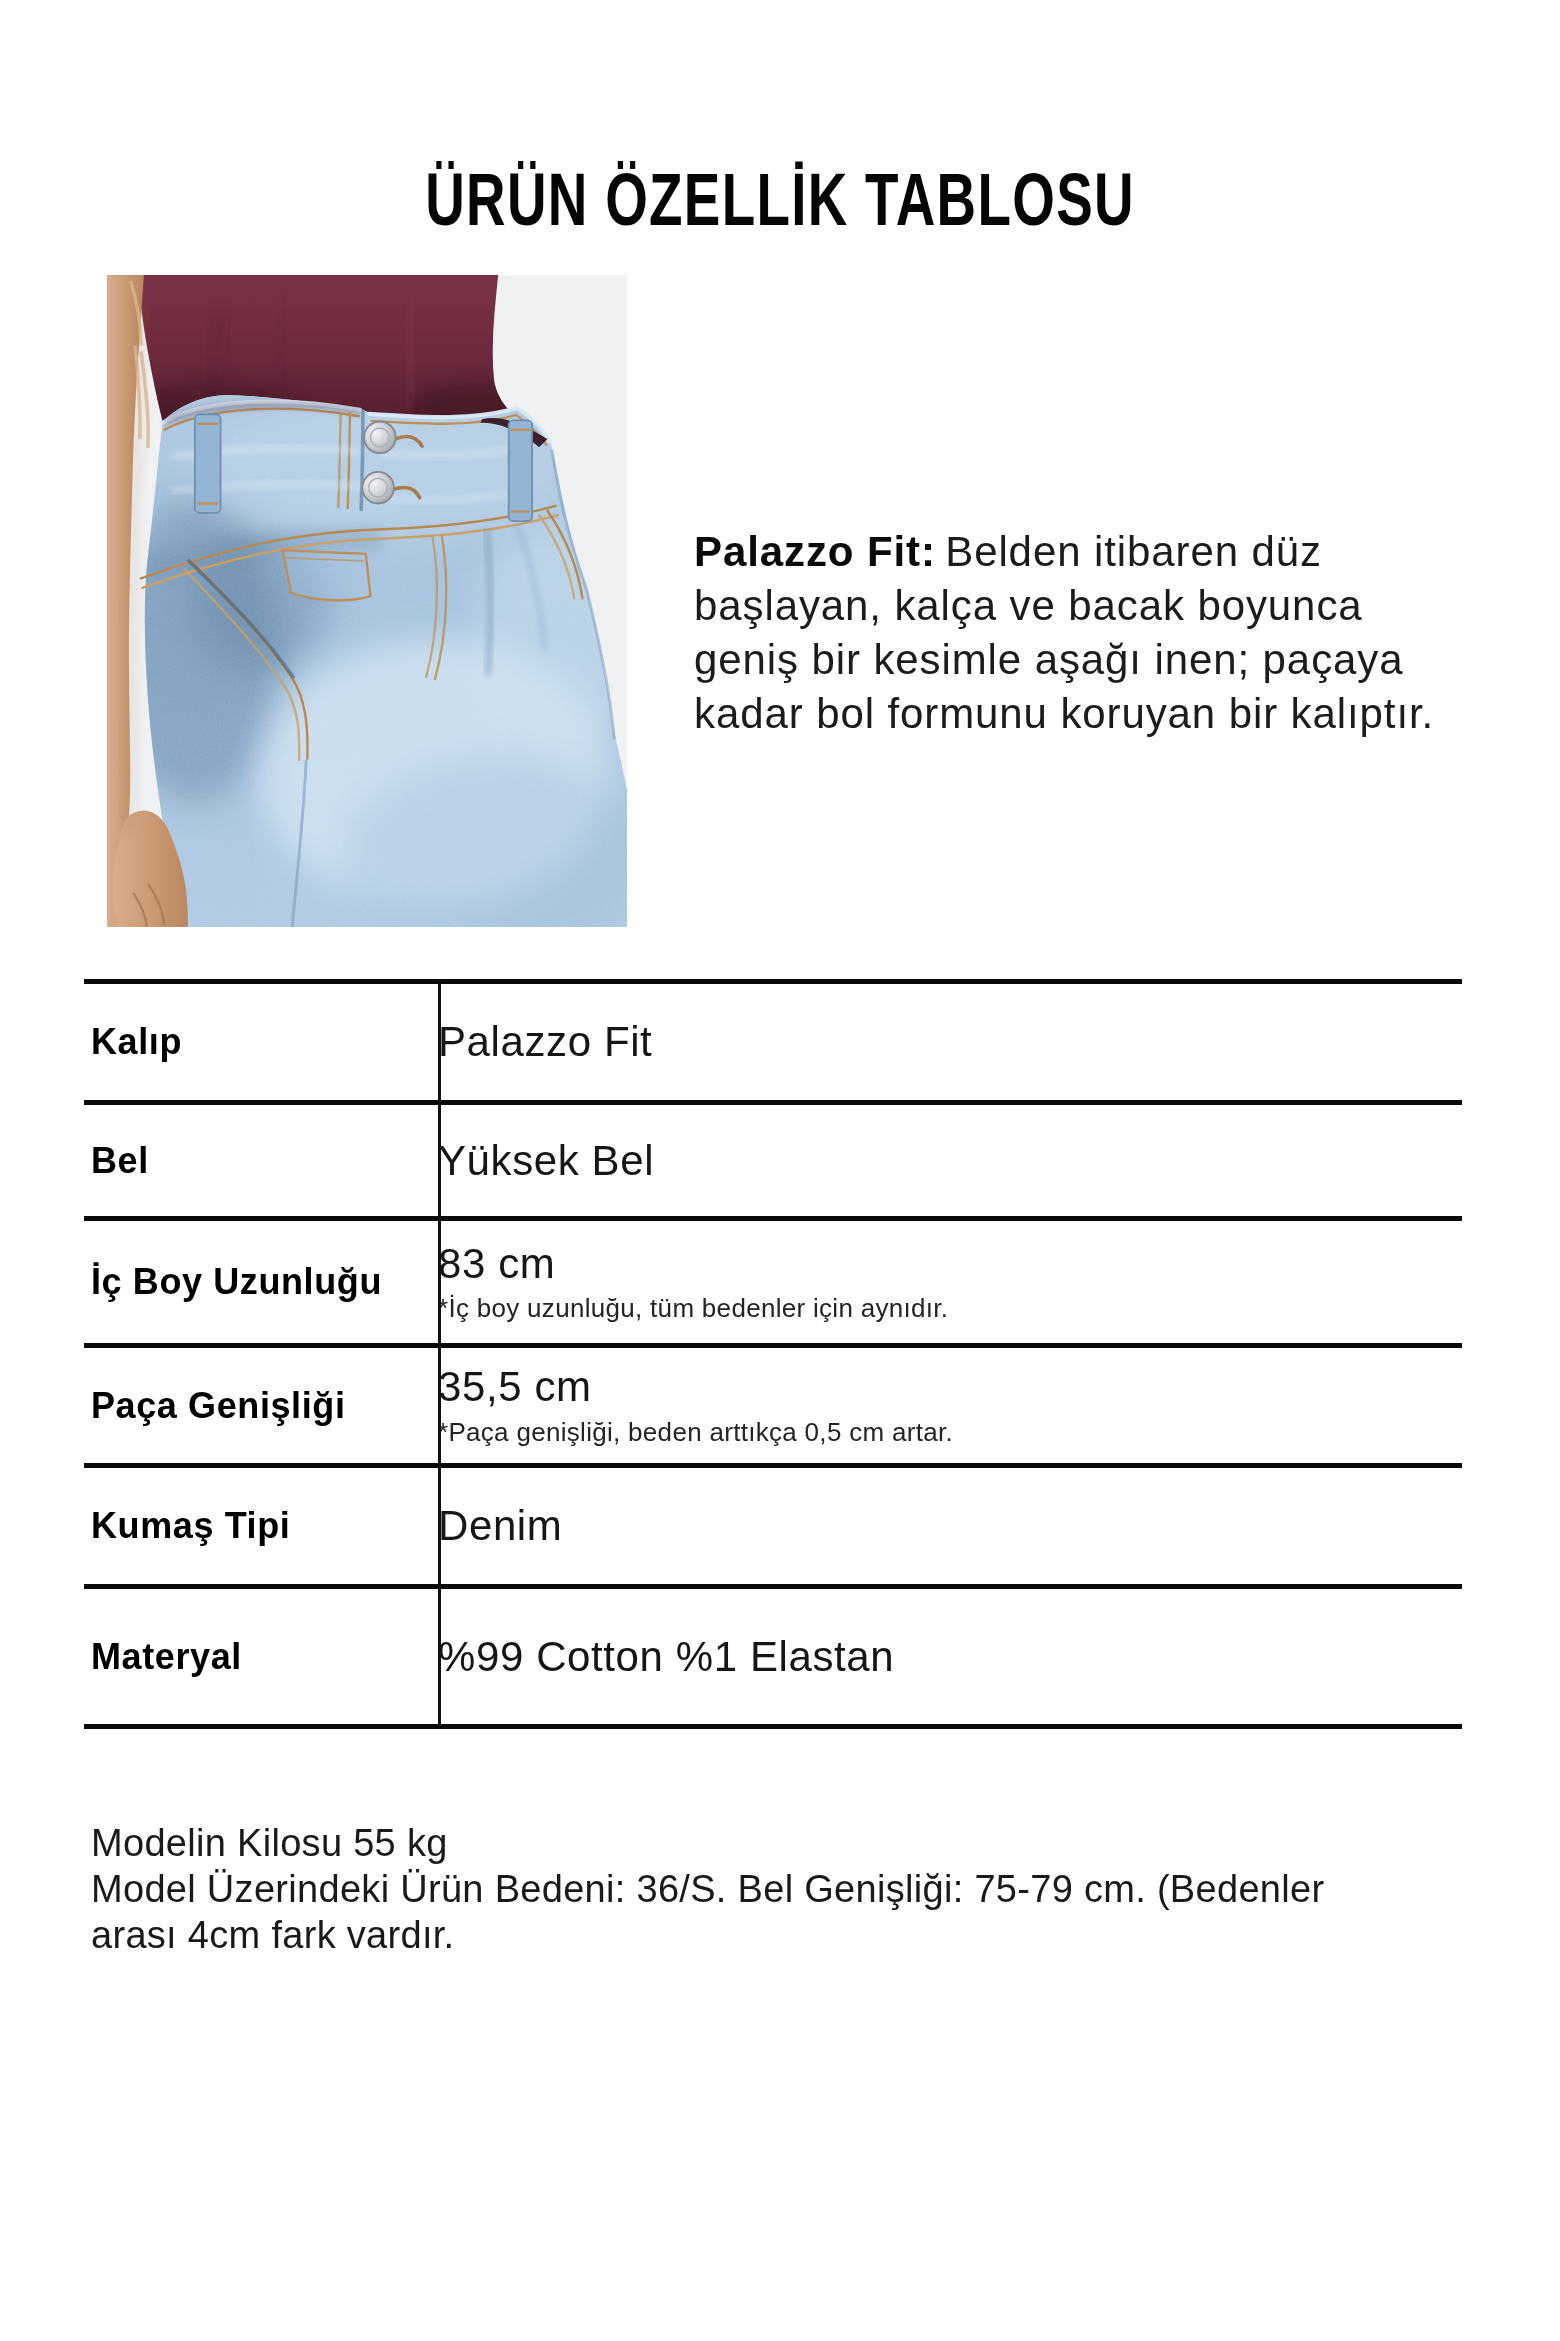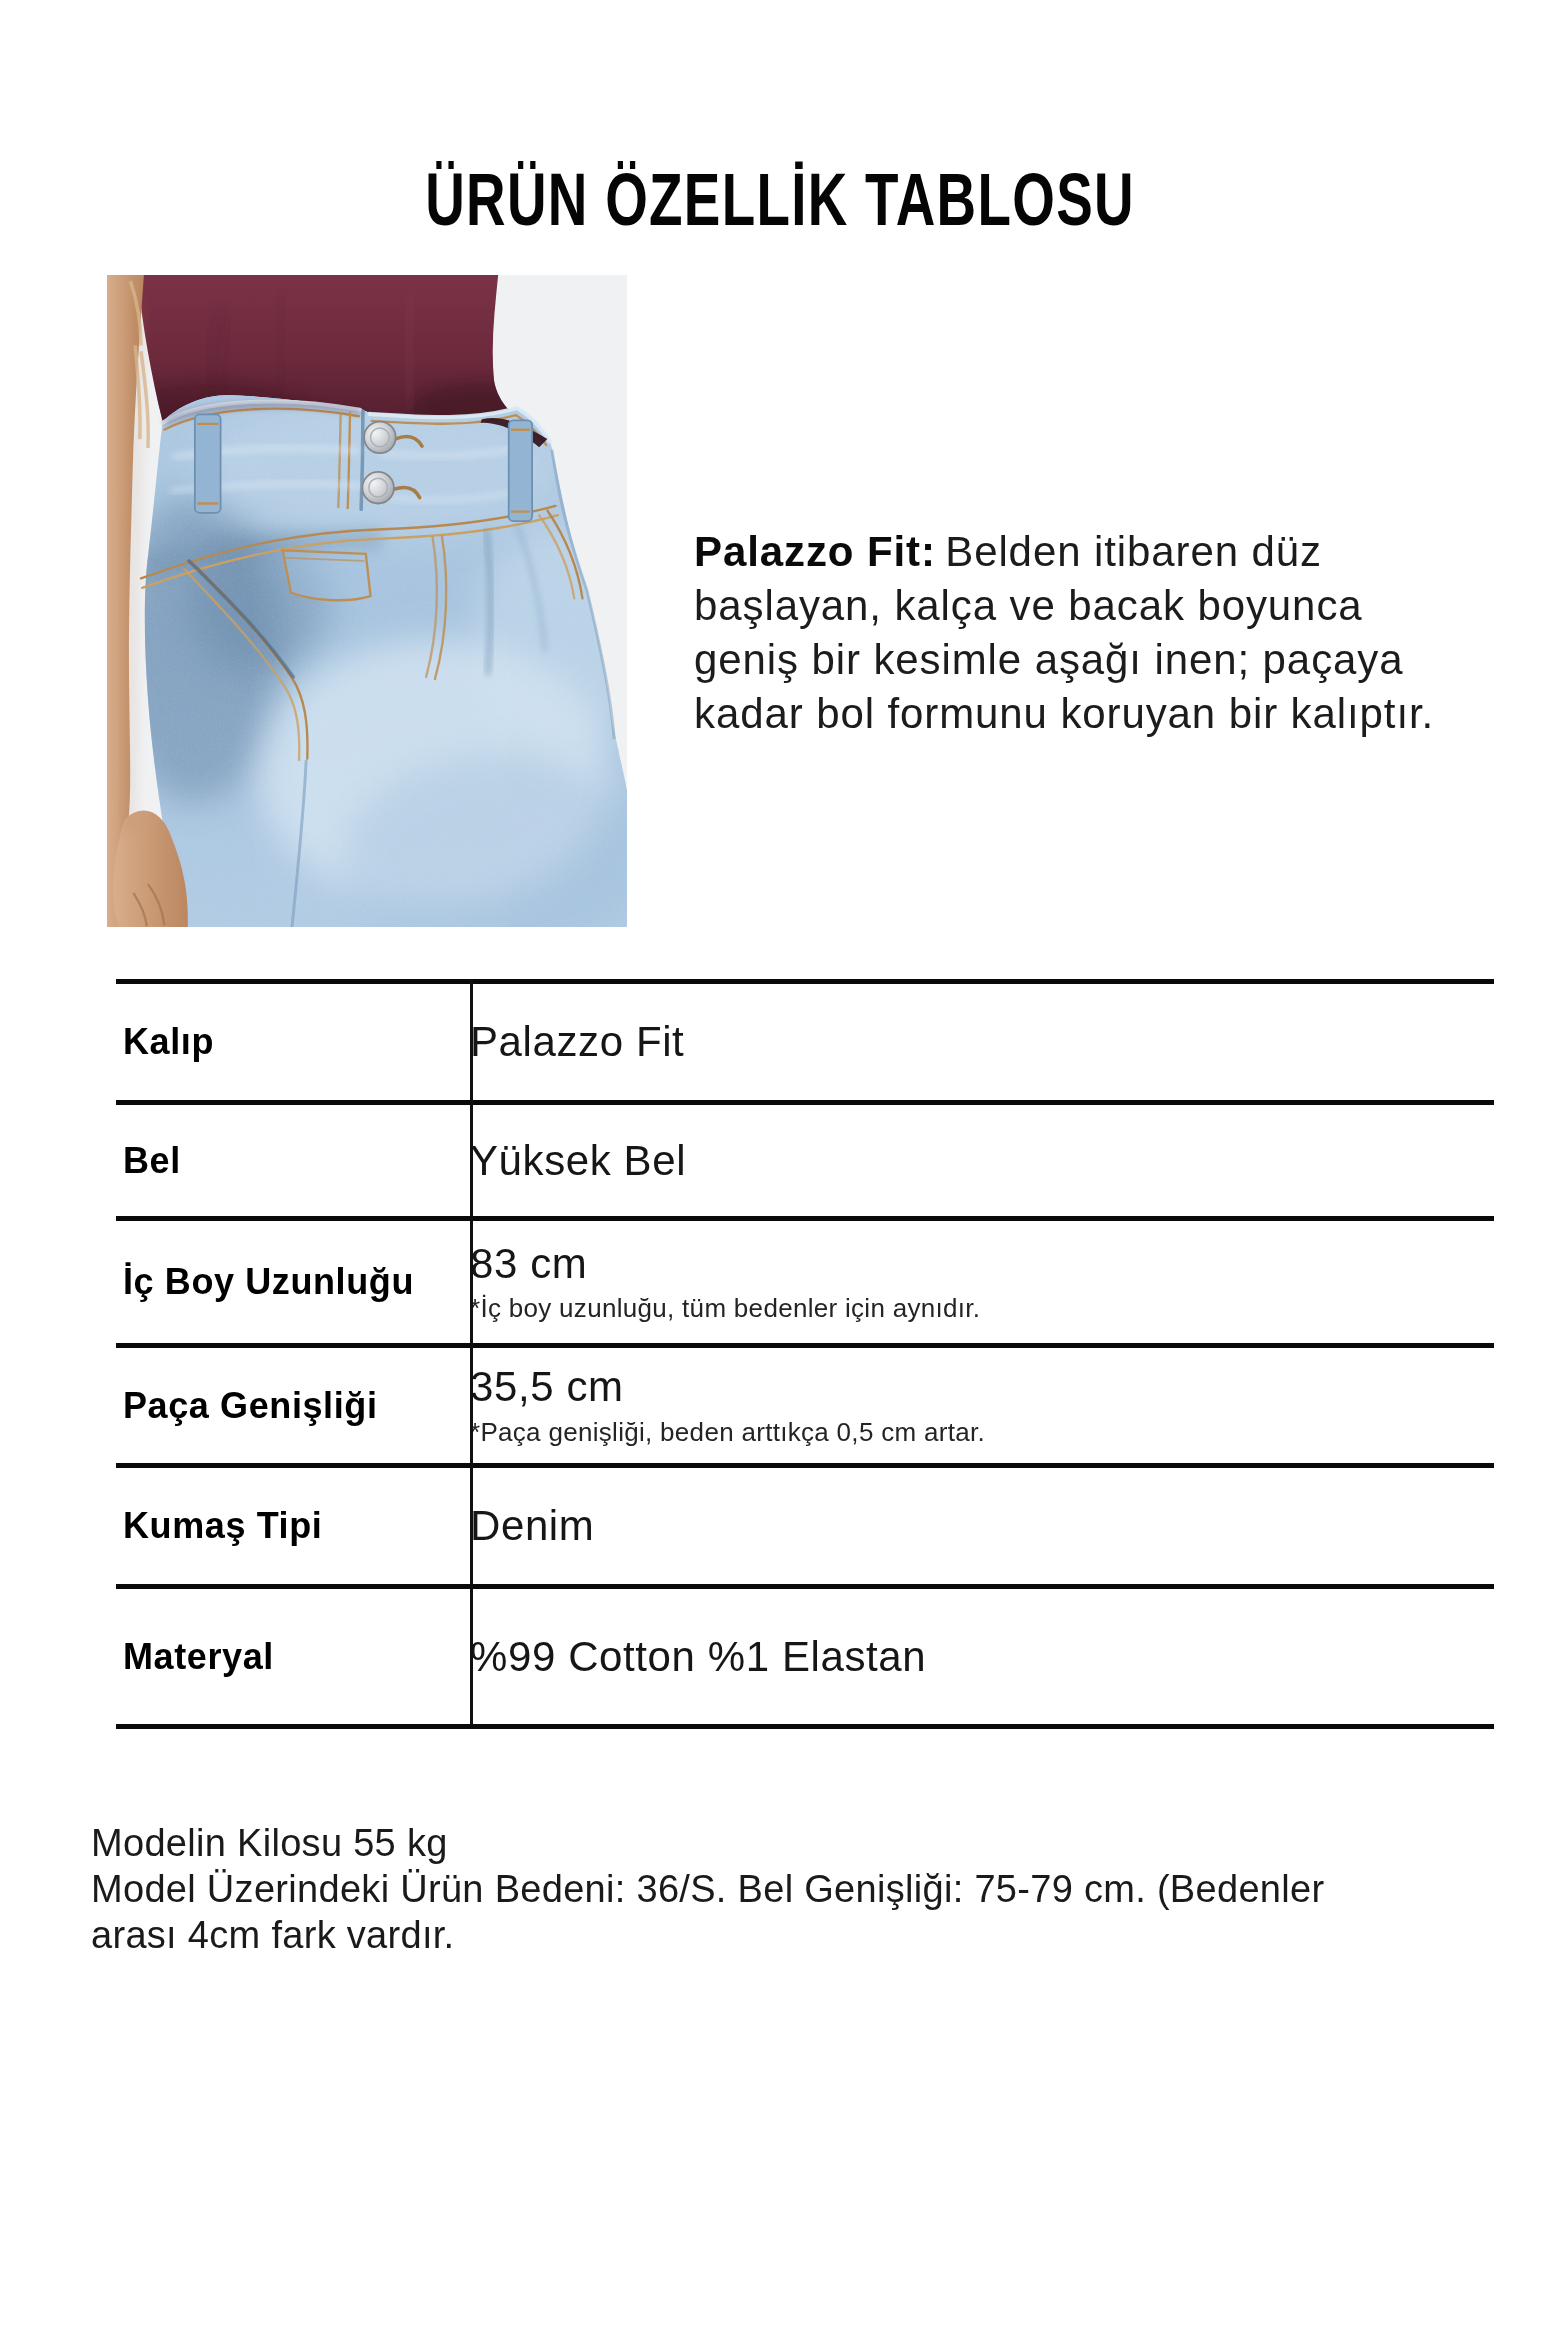--- a/index.html
+++ b/index.html
@@ -26,21 +26,20 @@
   
   .desc {
     position:absolute; left:694px; top:525px; width:831px;
     font-size:42px; line-height:54px; letter-spacing:0.9px; color:#1c1c1c;
   }
   .desc .lead { font-weight:700; color:#0a0a0a; margin-right:9.4px; }
   
   .spec-table {
     position:absolute; left:84px; top:979px; width:1378px;
     border-bottom:5.3px solid #0a0a0a;
-    margin-left:32px;
   }
   .vline {
     position:absolute; left:354px; top:0; bottom:0; width:2.9px; background:#101010;
   }
   .t-row { display:flex; border-top:5.3px solid #0a0a0a; align-items:stretch; }
   .t-row.r1 { height:121px; } 
   .t-row.r2 { height:116px; }
   .t-row.r3 { height:127px; }
   .t-row.r4 { height:120px; }
   .t-row.r5 { height:121px; }

